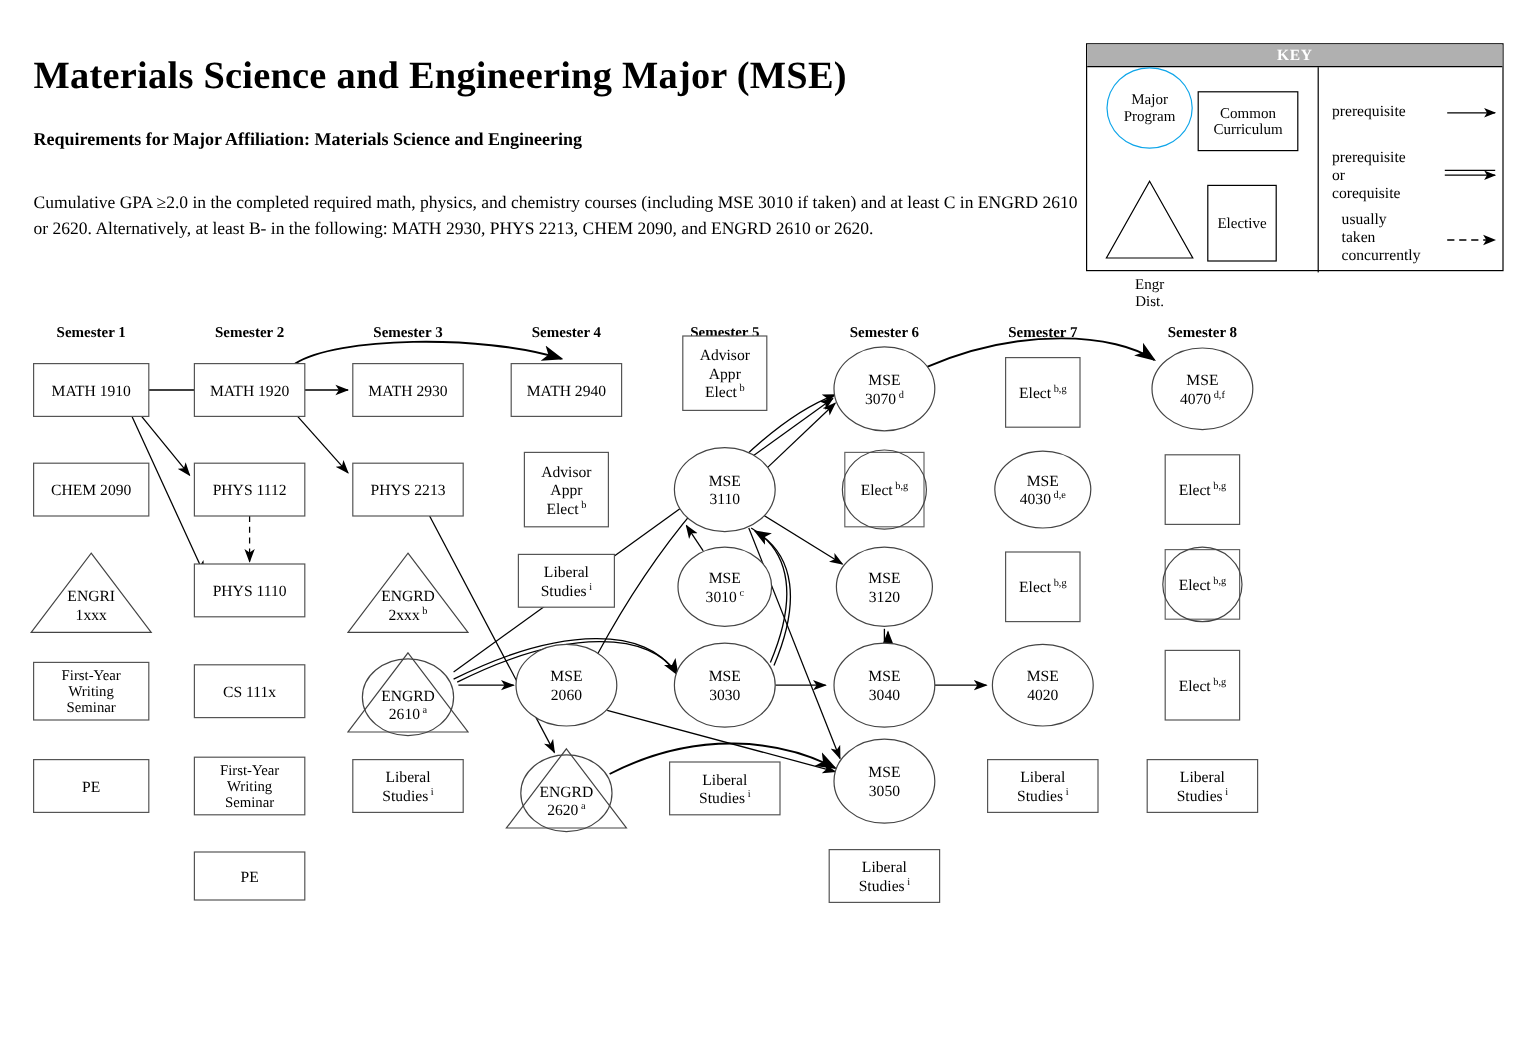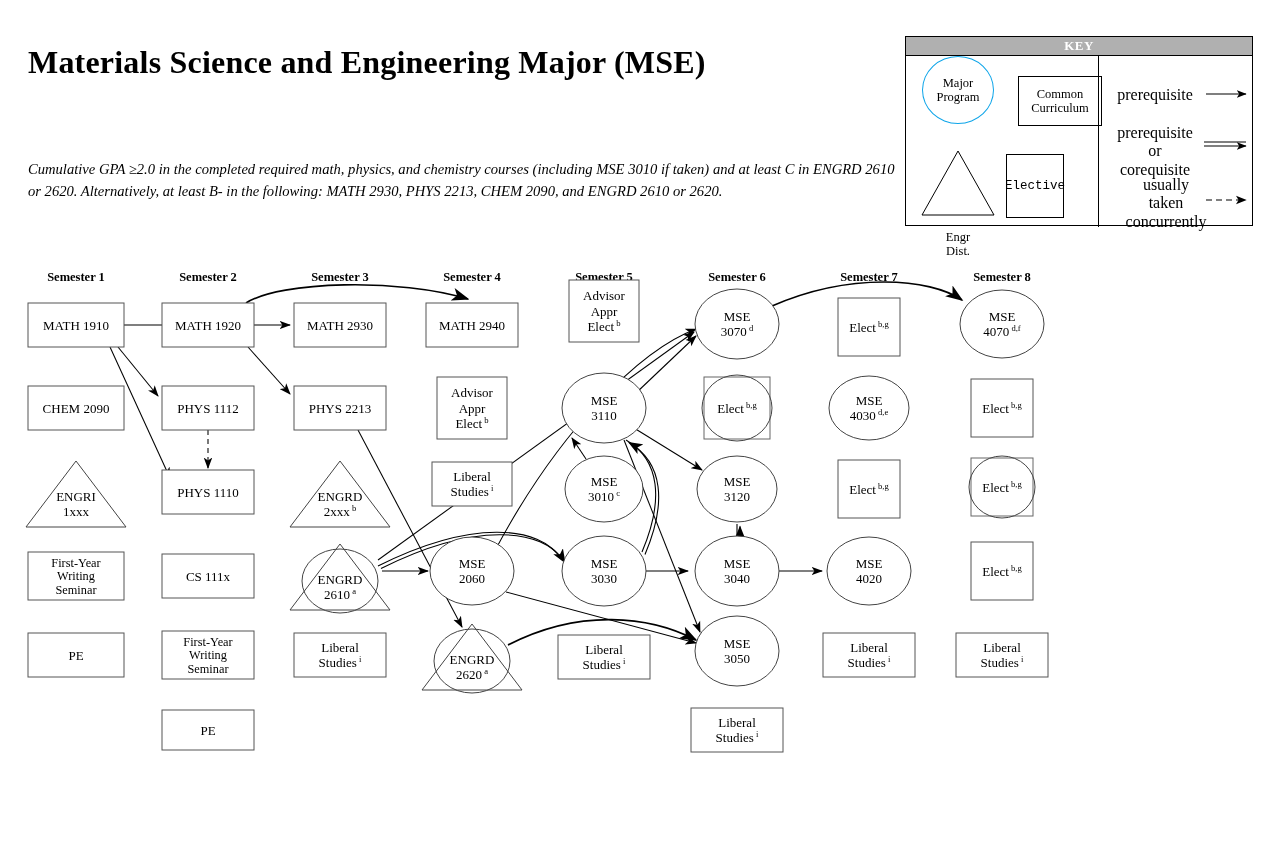--- a/index.html
+++ b/index.html
@@ -2,60 +2,61 @@
 <html><head>
 <meta charset="utf-8">
 <style>
   html,body{margin:0;padding:0;background:#fff;}
   body{width:1280px;height:868px;position:relative;
        font-family:"Liberation Serif","DejaVu Serif",serif;color:#000;overflow:hidden;}
   #root{position:absolute;inset:0;}
 
   .hdr-title{position:absolute;left:28px;top:44px;font-size:32px;font-weight:bold;letter-spacing:.2px;}
   .hdr-sub{position:absolute;left:28px;top:109px;font-size:15px;font-weight:bold;}
-  .hdr-body{position:absolute;left:28px;top:158px;width:870px;font-size:14.6px;line-height:1.52;font-style:italic;}
+  .hdr-body{position:absolute;left:28px;top:158px;width:870px;font-size:14.6px;line-height:1.52;}
 
   
   .key{position:absolute;left:905px;top:36px;width:348px;height:190px;
        border:1px solid #000;background:#fff;box-sizing:border-box;}
   .key-title{height:18px;background:#b0b0b0;color:#fff;text-align:center;
        font-size:13px;font-weight:bold;line-height:18px;letter-spacing:.5px;
        border-bottom:1px solid #000;}
   .key-body{position:relative;height:171px;}
   .key-div{position:absolute;left:192px;top:0;width:1px;height:171px;background:#000;}
   .key-shape-label{font-size:12.5px;line-height:1.15;text-align:center;}
   .ks-circle{position:absolute;left:16px;top:0;width:70px;height:66px;border:1px solid #0ea5e9;
        border-radius:50%;display:flex;align-items:center;justify-content:center;}
-  .ks-rect{position:absolute;left:112px;top:20px;width:82px;height:48px;border:1px solid #000;
+  .ks-rect{position:absolute;left:92px;top:20px;width:82px;height:48px;border:1px solid #000;
        display:flex;align-items:center;justify-content:center;}
   .ks-tri{position:absolute;left:14px;top:92px;width:76px;height:70px;}
   .ks-tri-lbl{position:absolute;left:14px;top:130px;width:76px;text-align:center;font-size:12.5px;line-height:1.15;margin-top:44px;}
   .ks-rect2{position:absolute;left:100px;top:98px;width:56px;height:62px;border:1px solid #000;
-       display:flex;align-items:center;justify-content:center;font-family:Liberation Mono, monospace;}
-  .key-leg{position:absolute;font-size:16px;line-height:1.15;text-align:center;}
+       display:flex;align-items:center;justify-content:center;}
+  .key-leg{position:absolute;font-size:13px;line-height:1.15;text-align:left;}
   .kl1{left:204px;top:30px;width:90px;}
   .kl2{left:204px;top:68px;width:90px;}
   .kl3{left:212px;top:120px;width:96px;}
 
   
   #chart{position:absolute;left:0;top:0;width:1280px;height:868px;}
   .sem-hdr{font-family:"Liberation Serif",serif;font-size:12.5px;font-weight:bold;}
   .node-txt{font-family:"Liberation Serif",serif;font-size:13px;}
   .node-txt-sm{font-family:"Liberation Serif",serif;font-size:12.3px;}
   .sup{font-size:8.6px;}
 
   .footnote{position:absolute;left:28px;top:816px;width:1200px;font-size:14.6px;font-weight:normal;}
   .footnote b{font-weight:bold;}
 </style>
 </head>
 <body>
 
 <div id="root">
 
   <div class="hdr-title">Materials Science and Engineering Major (MSE)</div>
+  <div class="hdr-sub">Requirements for Major Affiliation:  Materials Science and Engineering</div>
   <div class="hdr-body">Cumulative GPA ≥2.0 in the completed required math, physics, and chemistry courses (including MSE 3010 if taken) and at least C in ENGRD 2610 or 2620. Alternatively, at least B- in the following: MATH 2930, PHYS 2213, CHEM 2090, and ENGRD 2610 or 2620.</div>
 
   <div class="key">
     <div class="key-title">KEY</div>
     <div class="key-body">
       <div class="key-div"></div>
 
       <div class="ks-circle">
         <span class="key-shape-label">Major<br>Program</span>
       </div>

